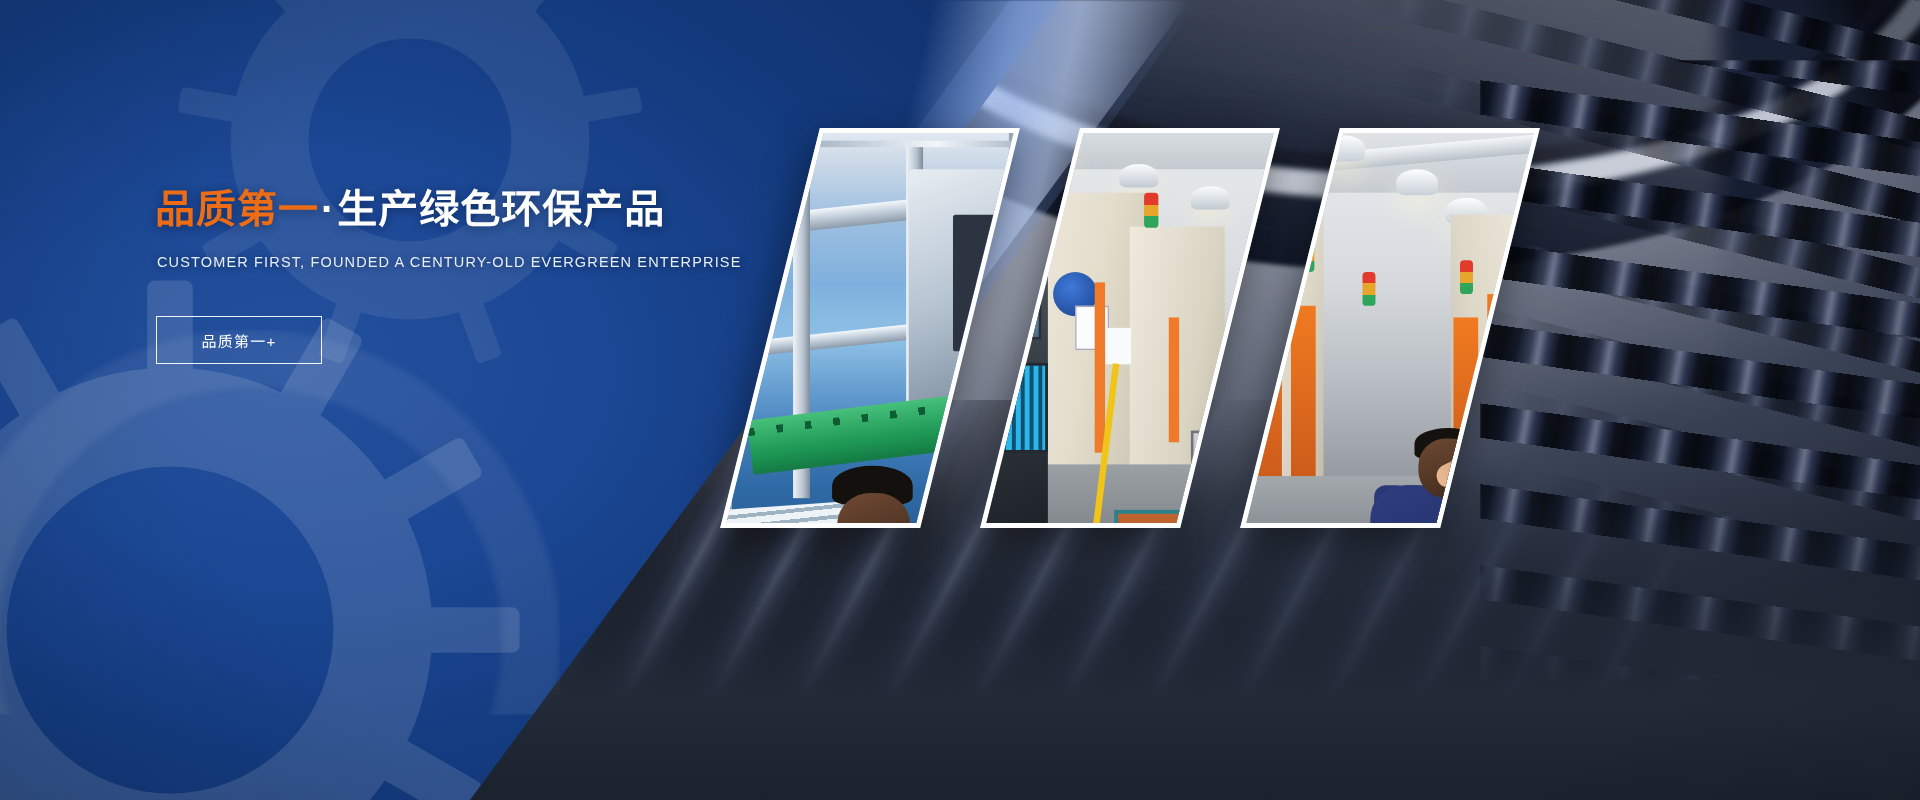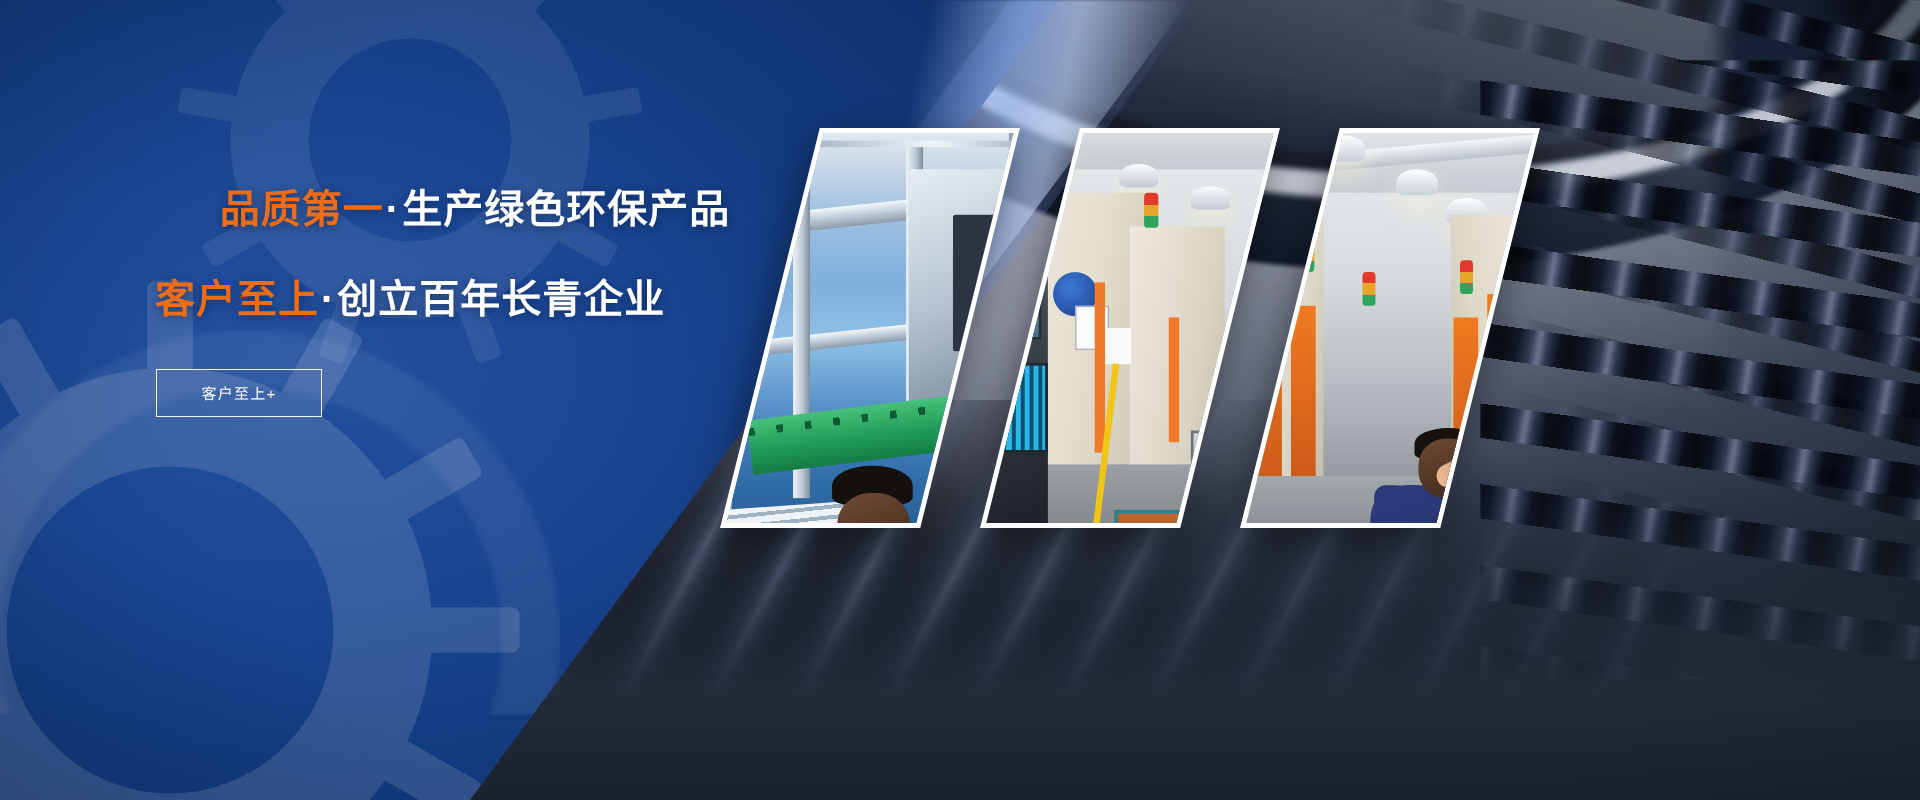--- a/index.html
+++ b/index.html
@@ -135,21 +135,21 @@
     letter-spacing:1px;line-height:1.16;white-space:nowrap;
     text-shadow:0 2px 10px rgba(3,16,44,.45);
   }
   .headline .hl{color:#ED6C16;}
   .headline .dot{color:#ffffff;padding:0 2px;}
   .sub{
     font-size:14.5px;color:#e8eef8;letter-spacing:1.15px;
     font-weight:400;white-space:nowrap;
     text-shadow:0 1px 6px rgba(3,16,44,.5);
   }
-  .h1-row{margin:0 0 16px 0;text-align:center;}
+  .h1-row{margin:0 0 16px 0;}
   .sub1{margin:22px 0 0 2px;}
   .h2-row{margin:44px 0 0 0;}
   .sub2{margin:22px 0 0 2px;}
 
   .cta{
     display:inline-flex;align-items:center;justify-content:center;
     margin-top:46px;margin-left:1px;
     width:166px;height:48px;
     border:1px solid rgba(255,255,255,.92);
     background:transparent;color:#ffffff;
@@ -341,26 +341,24 @@
   <div class="diag-sliver"></div>
   <div class="diag-sliver2"></div>
 
   <div class="copy">
 
     <div class="headline h1-row">
       <span class="hl">品质第一</span><span class="dot">·</span><span>生产绿色环保产品</span>
     </div>
 
 
-    <div class="headline h2-row">
-      <span class="hl">客户至上</span><span class="dot">·</span><span>创立百年长青企业</span>
-    </div>
-
-
-    <button class="cta">客户至上+</button>
+
+    <div class="sub sub2">CUSTOMER FIRST, FOUNDED A CENTURY-OLD EVERGREEN ENTERPRISE</div>
+
+    <button class="cta">品质第一+</button>
   </div>
 
   <div class="gallery">
 
     <div class="pano p1">
       <div class="inner sceneA">
         <div class="tubes"></div>
         <div class="rail r1"></div>
           <div class="rail r2"></div>
         <div class="beam b1"></div>

